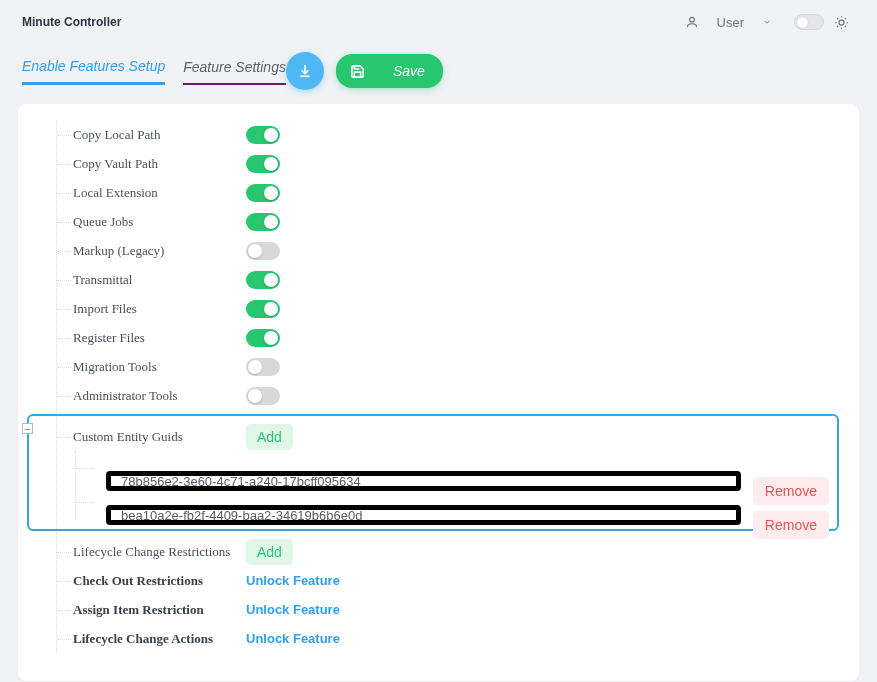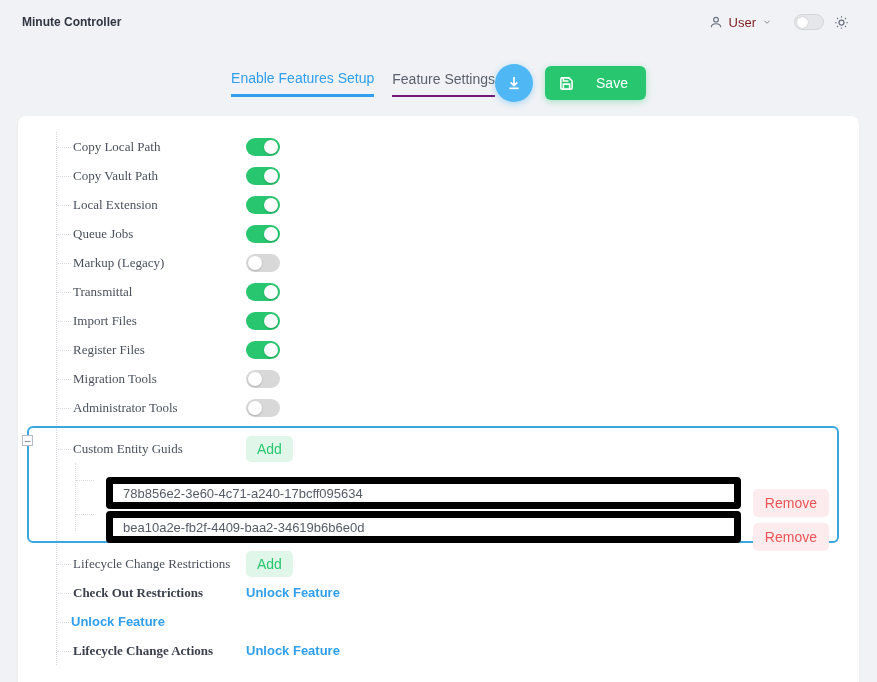--- a/index.html
+++ b/index.html
@@ -18,53 +18,53 @@
     --add-tx:#28c76f;
     --link:#2f9fee;
     --highlight:#39a7dd;
   }
   *{box-sizing:border-box;font-family:'Segoe UI',Arial,sans-serif;}
   body{margin:0;background:var(--bg);color:var(--text);}
   .page{width:877px;min-height:682px;background:var(--bg);position:relative;padding:14px 18px 30px 18px;}
   .header{display:flex;align-items:center;justify-content:space-between;padding:0 4px 10px 4px;}
   .title{font-size:12px;font-weight:700;color:#2f3541;}
   .hdr-right{display:flex;align-items:center;gap:22px;margin-right:6px;}
-  .user{display:flex;align-items:center;gap:6px;color:#7f1d1d;font-size:13px;cursor:pointer;}
+  .user{display:flex;align-items:center;gap:18px;color:#737373;font-size:13px;cursor:pointer;}
   .theme-area{display:flex;align-items:center;gap:10px;}
   .mini-toggle{width:30px;height:16px;border-radius:9px;background:#e4e6ea;border:1px solid #d3d6dc;position:relative;cursor:pointer;}
   .mini-toggle::after{content:"";position:absolute;width:11px;height:11px;background:#fff;border-radius:50%;top:1.5px;left:2px;box-shadow:0 0 1px rgba(0,0,0,.3);}
   .sun{color:#6b7280;}
-  .tabs-row{display:flex;align-items:center;justify-content:center;margin-top:24px;padding:0 4px;}
+  .tabs-row{display:flex;align-items:center;justify-content:flex-start;margin-top:12px;padding:0 4px;font-style:italic;}
   .tabs{display:flex;gap:18px;align-items:flex-end;}
   .tab{font-size:14px;color:#5b616d;padding-bottom:8px;border-bottom:2px solid #701a75;cursor:pointer;}
   .tab.active{color:#2f9fee;border-bottom:3px solid #2f9fee;font-weight:500;}
   .actions{display:flex;gap:12px;align-items:center;}
   .circle-btn{width:38px;height:38px;border-radius:50%;background:#4fb8f4;display:flex;align-items:center;justify-content:center;color:#fff;cursor:pointer;box-shadow:0 2px 6px rgba(79,184,244,.45);}
-  .save-btn{display:flex;align-items:center;gap:22px;background:var(--green);color:#fff;border-radius:6px;padding:9px 18px 9px 14px;font-size:14px;cursor:pointer;box-shadow:0 2px 6px rgba(40,199,111,.35);}
+  .save-btn{display:flex;align-items:center;gap:28px;background:var(--green);color:#fff;border-radius:16px;padding:9px 18px 9px 14px;font-size:14px;cursor:pointer;box-shadow:0 2px 6px rgba(40,199,111,.35);}
   .card{background:var(--card);border-radius:8px;margin-top:14px;padding:16px 20px 28px 28px;box-shadow:0 1px 3px rgba(0,0,0,.04);}
   .tree{position:relative;margin-left:10px;border-left:1px dotted var(--line);}
   .row{display:flex;align-items:center;height:29px;position:relative;}
   .branch{width:14px;height:100%;position:relative;flex:none;}
   .branch::before{content:"";position:absolute;left:0;top:50%;width:14px;border-top:1px dotted var(--line);}
   .label{font-size:13px;color:#4a505b;width:175px;flex:none;padding-left:2px;font-family:Liberation Serif, serif;}
   .label.bold{font-weight:700;color:#3b414c;}
   .toggle{width:34px;height:18px;border-radius:10px;position:relative;cursor:pointer;}
   .toggle::after{content:"";position:absolute;width:14px;height:14px;background:#fff;border-radius:50%;top:2px;transition:.15s;box-shadow:0 1px 2px rgba(0,0,0,.2);}
   .toggle.on{background:var(--toggle-on);} .toggle.on::after{right:2px;}
   .toggle.off{background:var(--toggle-off);} .toggle.off::after{left:2px;}
   .btn{border-radius:5px;font-size:14px;padding:5px 11px;cursor:pointer;display:inline-flex;align-items:center;justify-content:center;}
   .btn.add{background:var(--add-bg);color:var(--add-tx);}
   .btn.remove{background:var(--rem-bg);color:var(--rem-tx);height:28px;padding:0 12px;margin-top:46px;}
   .link{color:var(--link);font-size:13px;font-weight:600;cursor:pointer;}
   .highlight-box{border:2px solid var(--highlight);border-radius:6px;margin:4px 0 6px -30px;padding:6px 8px 10px 28px;position:relative;}
   .sub-tree{margin-left:18px;border-left:1px dotted var(--line);}
   .guid-row{display:flex;align-items:center;gap:12px;height:34px;position:relative;}
   .guid-branch{width:18px;height:100%;position:relative;flex:none;}
   .guid-branch::before{content:"";position:absolute;left:0;top:50%;width:18px;border-top:1px dotted var(--line);}
-  .guid-input{flex:1;height:32px;border:7px solid #000000;border-radius:4px;font-size:13px;color:#555b66;padding:0 10px;background:#fff;margin-top:26px;}
+  .guid-input{flex:1;height:20px;border:5px solid #000000;border-radius:4px;font-size:13px;color:#555b66;padding:0 10px;background:#fff;margin-top:26px;}
   .exp{position:absolute;left:-7px;top:7px;width:11px;height:11px;border:1px solid #b6bcc5;background:#fff;display:flex;align-items:center;justify-content:center;font-size:10px;line-height:1;color:#6b7280;cursor:pointer;}
   svg{display:block;}
 </style>
 </head>
 <body>
 
 <div class="page">
   <div class="header">
     <div class="title">Minute Controller</div>
     <div class="hdr-right">
@@ -196,20 +196,21 @@
           <div class="label">Lifecycle Change Restrictions</div>
           <div class="btn add">Add</div>
         </div>
         <div class="row">
           <div class="branch"></div>
           <div class="label bold">Check Out Restrictions</div>
           <span class="link">Unlock Feature</span>
         </div>
         <div class="row">
           <div class="branch"></div>
+          <div class="label bold">Assign Item Restriction</div>
           <span class="link">Unlock Feature</span>
         </div>
         <div class="row">
           <div class="branch"></div>
           <div class="label bold">Lifecycle Change Actions</div>
           <span class="link">Unlock Feature</span>
         </div>
       </div>
   </div>
 </div>

